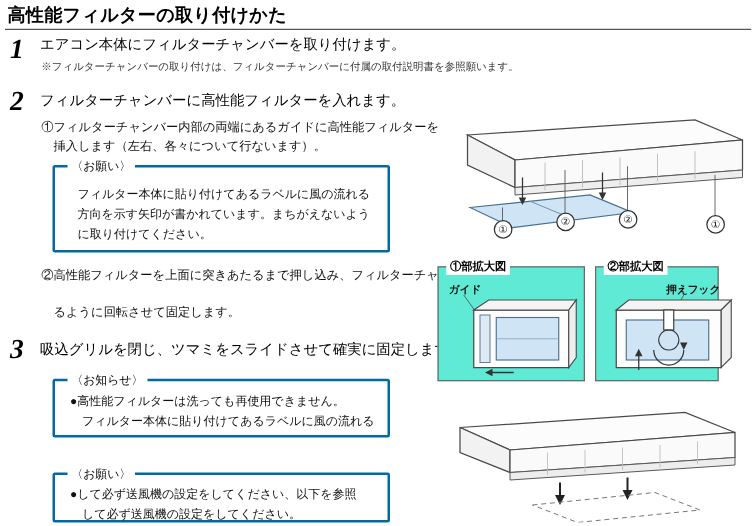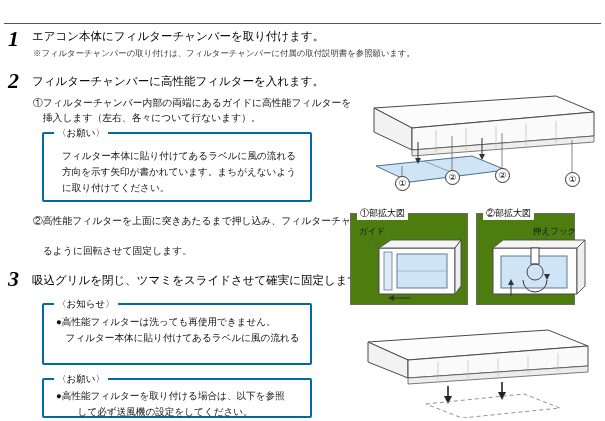--- a/index.html
+++ b/index.html
@@ -89,21 +89,22 @@
     line-height: 15.5px;
     color: #111;
     white-space: pre;
   }
 
   
   .panel {
     position: absolute;
     border: 1px solid #6b6b6b;
     box-sizing: border-box;
-    background: #4d7c0f;
+    background: #5eead4;
+    font-weight: bold;
   }
   .panel-label {
     position: absolute;
     background: #fff;
     font-size: 9px;
     padding: 0 3px;
     white-space: pre;
     color: #000;
   }
 
@@ -129,20 +130,21 @@
     text-align: center;
     background: #fff;
     color: #111;
   }
 </style>
 </head>
 <body>
 
 <div id="page">
 
+  <div class="title">高性能フィルターの取り付けかた</div>
   <div class="title-rule"></div>
 
   <div class="step-num" style="left:8px; top:26px;">1</div>
   <div class="txt head" style="left:32px; top:29px;">エアコン本体にフィルターチャンバーを取り付けます。</div>
   <div class="txt small" style="left:33px; top:47px;">※フィルターチャンバーの取り付けは、フィルターチャンバーに付属の取付説明書を参照願います。</div>
 
   <div class="step-num" style="left:8px; top:68px;">2</div>
   <div class="txt head" style="left:32px; top:74px;text-align:right;">フィルターチャンバーに高性能フィルターを入れます。</div>
   <div class="txt" style="left:33px; top:95px; font-size:9.8px;">①フィルターチャンバー内部の両端にあるガイドに高性能フィルターを</div>
   <div class="txt" style="left:33px; top:110px; font-size:9.8px;">　挿入します（左右、各々について行ないます）。</div>
@@ -153,30 +155,30 @@
     <div class="bodytext" style="left:18px; top:30px;">方向を示す矢印が書かれています。まちがえないよう</div>
     <div class="bodytext" style="left:18px; top:46px;">に取り付けてください。</div>
   </div>
 
   <div class="txt" style="left:33px; top:213px; font-size:9.8px;">②高性能フィルターを上面に突きあたるまで押し込み、フィルターチャン</div>
   <div class="txt" style="left:33px; top:243px; font-size:9.8px;">　るように回転させて固定します。</div>
 
   <div class="step-num" style="left:8px; top:266px;">3</div>
   <div class="txt head" style="left:32px; top:273px;">吸込グリルを閉じ、ツマミをスライドさせて確実に固定します。</div>
 
-  <div class="notebox" style="left:42px; top:303px; width:270px; height:62px;">
+  <div class="notebox" style="left:42px; top:303px; width:270px; height:47px;">
     <div class="notebox-label" style="left:10px; top:-7px;">〈お知らせ〉</div>
     <div class="bodytext" style="left:12px; top:9px;">●高性能フィルターは洗っても再使用できません。</div>
     <div class="bodytext" style="left:12px; top:25px;">　フィルター本体に貼り付けてあるラベルに風の流れる</div>
   </div>
 
   <div class="notebox" style="left:42px; top:378px; width:270px; height:40px;">
     <div class="notebox-label" style="left:10px; top:-7px;">〈お願い〉</div>
-    <div class="bodytext" style="left:12px; top:8px;">●高性能フィルターを取り付ける場合は、以下を参照</div>
-    <div class="bodytext" style="left:24px; top:24px;">　して必ず送風機の設定をしてください。</div>
+    <div class="bodytext" style="left:12px; top:8px;">●して必ず送風機の設定をしてください、以下を参照</div>
+    <div class="bodytext" style="left:12px; top:24px;">　して必ず送風機の設定をしてください。</div>
   </div>
 
   <div class="fig" style="left:356px; top:78px;">
     <svg width="245" height="120" viewBox="0 0 245 120">
 
       <polygon points="18,30 200,18 238,34 56,50" fill="#fcfcfc" stroke="#4a4a4a" stroke-width="1"></polygon>
       <polygon points="18,30 56,50 56,72 18,54" fill="#f2f2f2" stroke="#4a4a4a" stroke-width="1"></polygon>
       <polygon points="56,50 238,34 238,58 56,72" fill="#fafafa" stroke="#4a4a4a" stroke-width="1"></polygon>
 
       <polygon points="56,72 238,58 238,64 56,78" fill="#eee" stroke="#5a5a5a" stroke-width="0.8"></polygon>

